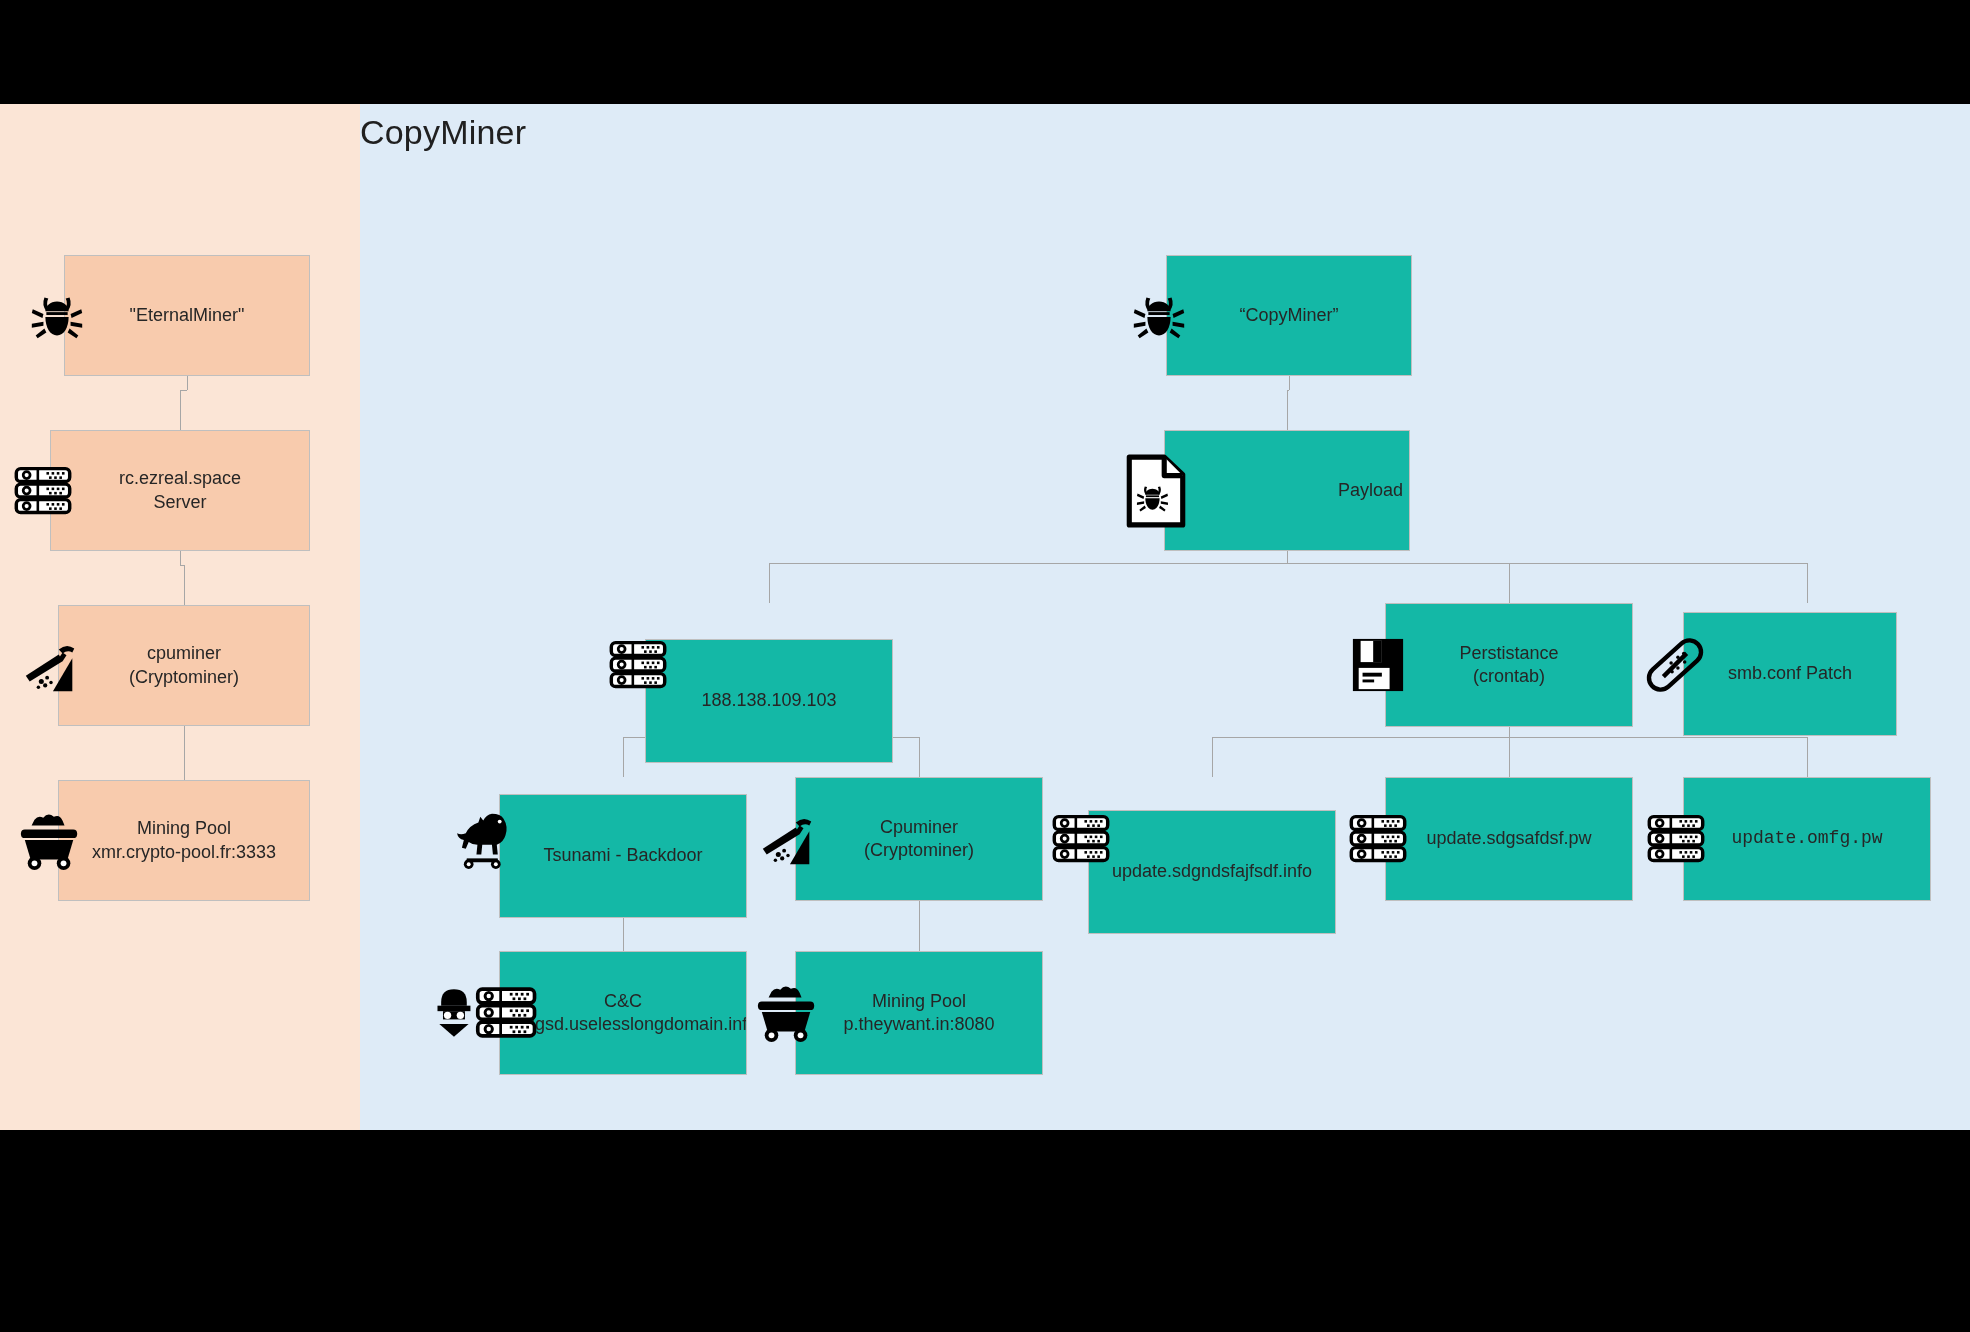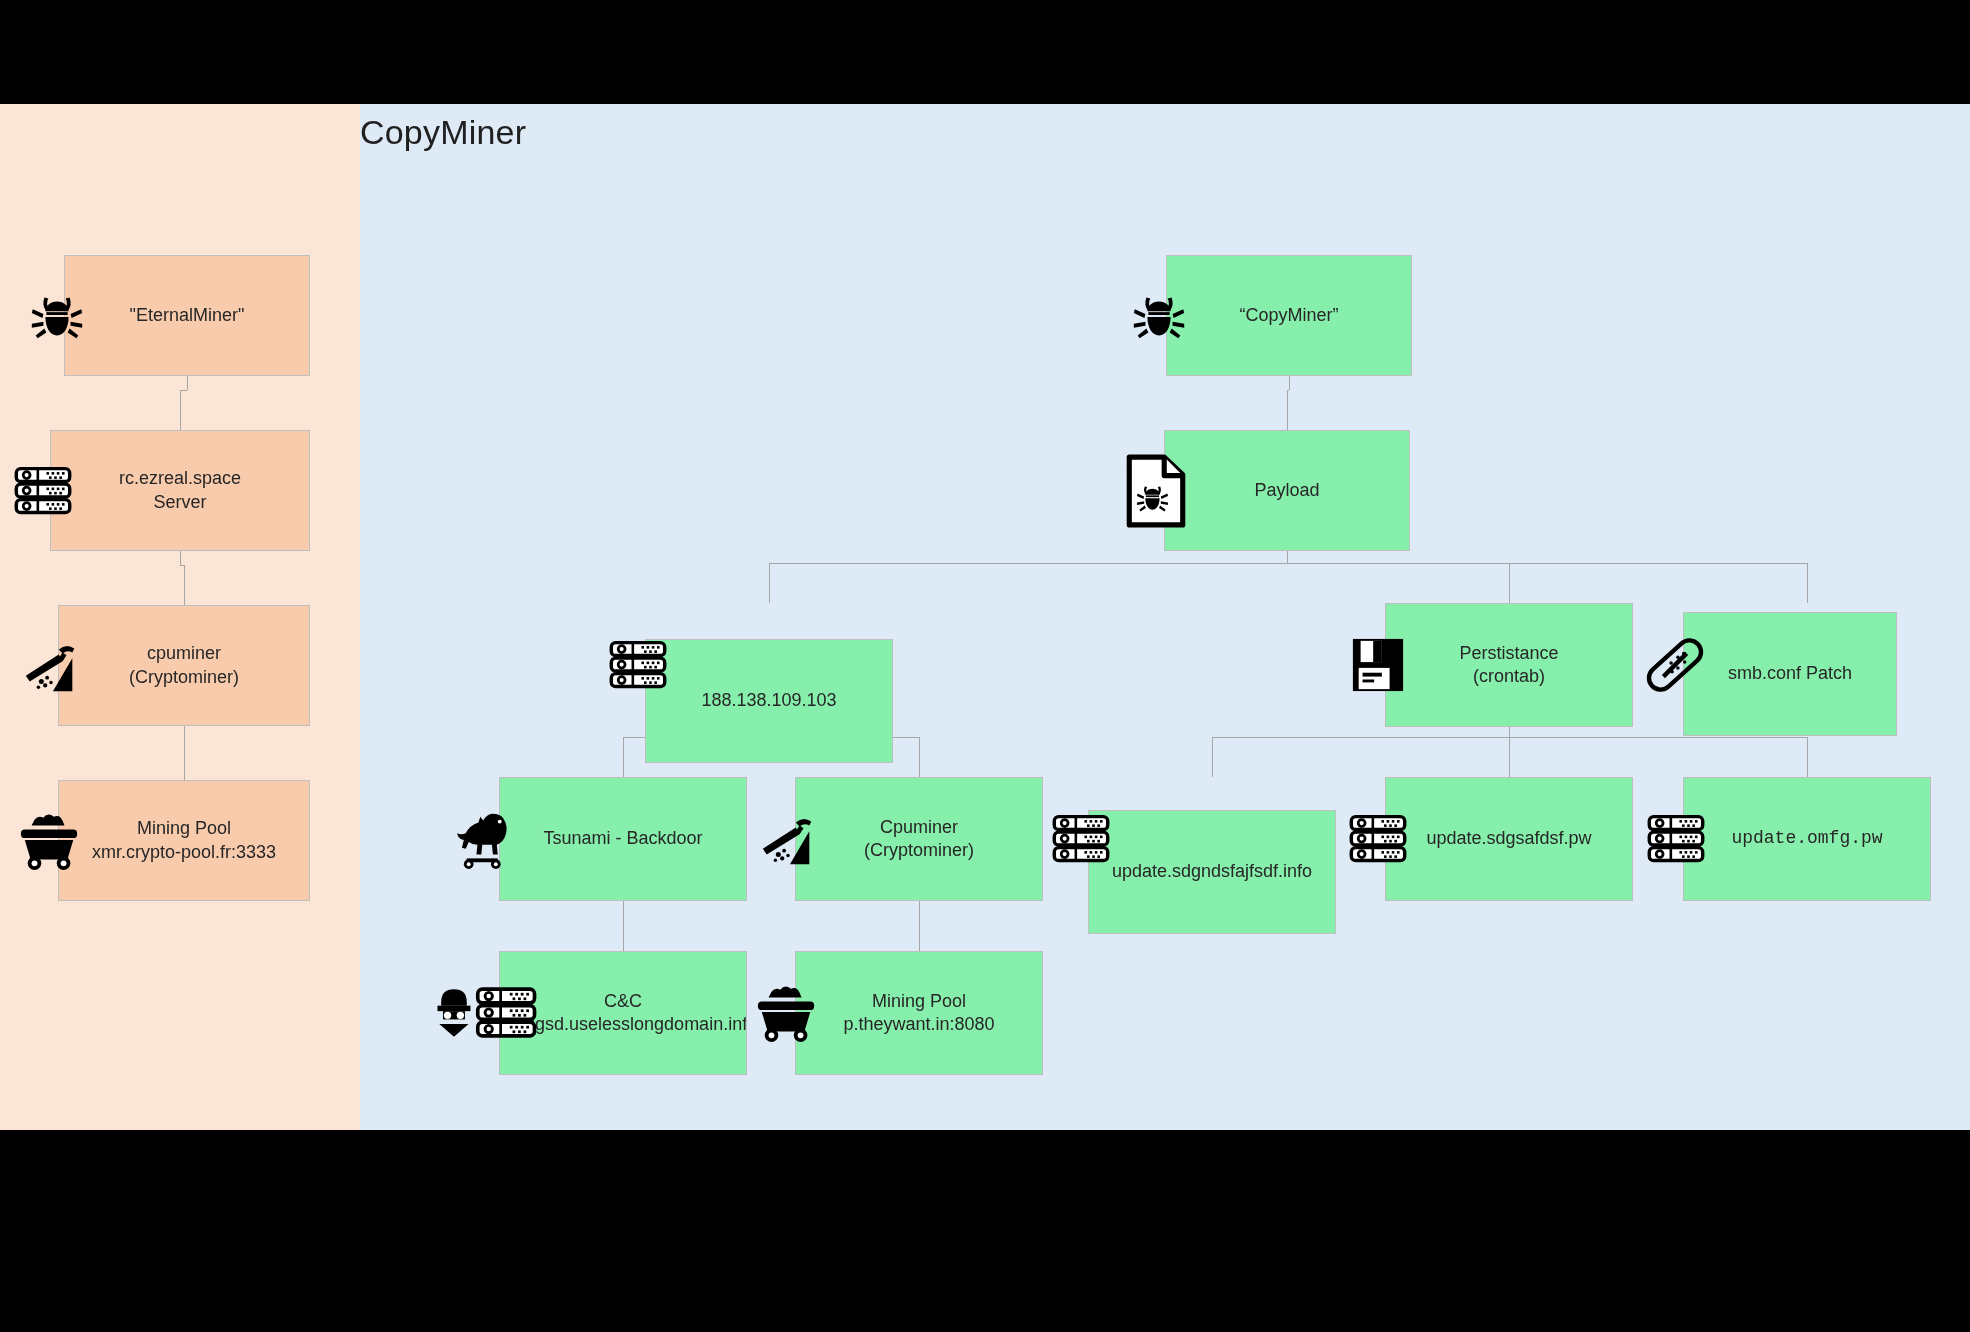--- a/index.html
+++ b/index.html
@@ -47,21 +47,21 @@
     align-items:center;
     justify-content:center;
     text-align:center;
     font-size:18px;
     color:#262626;
     line-height:1.28;
     padding:4px 6px;
     overflow:hidden;
   }
   .node.orange{background:#f8cbad;}
-  .node.blue{background:#86efac;}
+  .node.blue{background:#14b8a6;}
   .node .label{display:block;width:100%;}
 
   
   .icon{
     position:absolute;
     display:block;
     z-index:5;
     pointer-events:none;
   }
   .icon svg{display:block;}
@@ -113,33 +113,33 @@
       </div>
       <div class="node orange" style="left: 58px; top: 605px; width: 252px; height: 121px;">
         <span class="label">cpuminer<br>(Cryptominer)</span>
       </div>
       <div class="node orange" style="left: 58px; top: 780px; width: 252px; height: 121px;">
         <span class="label">Mining Pool<br>xmr.crypto-pool.fr:3333</span>
       </div>
       <div class="node blue" style="left: 1166px; top: 255px; width: 246px; height: 121px;">
         <span class="label">“CopyMiner”</span>
       </div>
-      <div class="node blue" style="left: 1164px; top: 430px; width: 246px; height: 121px;">
+      <div class="node blue" style="left: 1164px; top: 430px; width: 246px; height: 121px; text-align: right;">
         <span class="label">Payload</span>
       </div>
       <div class="node blue" style="left: 645px; top: 639px; width: 248px; height: 124px;">
         <span class="label">188.138.109.103</span>
       </div>
       <div class="node blue" style="left: 1385px; top: 603px; width: 248px; height: 124px;">
         <span class="label">Perstistance<br>(crontab)</span>
       </div>
       <div class="node blue" style="left: 1683px; top: 612px; width: 214px; height: 124px;">
         <span class="label">smb.conf Patch</span>
       </div>
-      <div class="node blue" style="left: 499px; top: 777px; width: 248px; height: 124px; text-align: center;">
+      <div class="node blue" style="left: 499px; top: 794px; width: 248px; height: 124px; text-align: center;">
         <span class="label">Tsunami - Backdoor</span>
       </div>
       <div class="node blue" style="left: 795px; top: 777px; width: 248px; height: 124px;">
         <span class="label">Cpuminer<br>(Cryptominer)</span>
       </div>
       <div class="node blue" style="left: 1088px; top: 810px; width: 248px; height: 124px;">
         <span class="label">update.sdgndsfajfsdf.info</span>
       </div>
       <div class="node blue" style="left: 1385px; top: 777px; width: 248px; height: 124px;">
         <span class="label">update.sdgsafdsf.pw</span>

